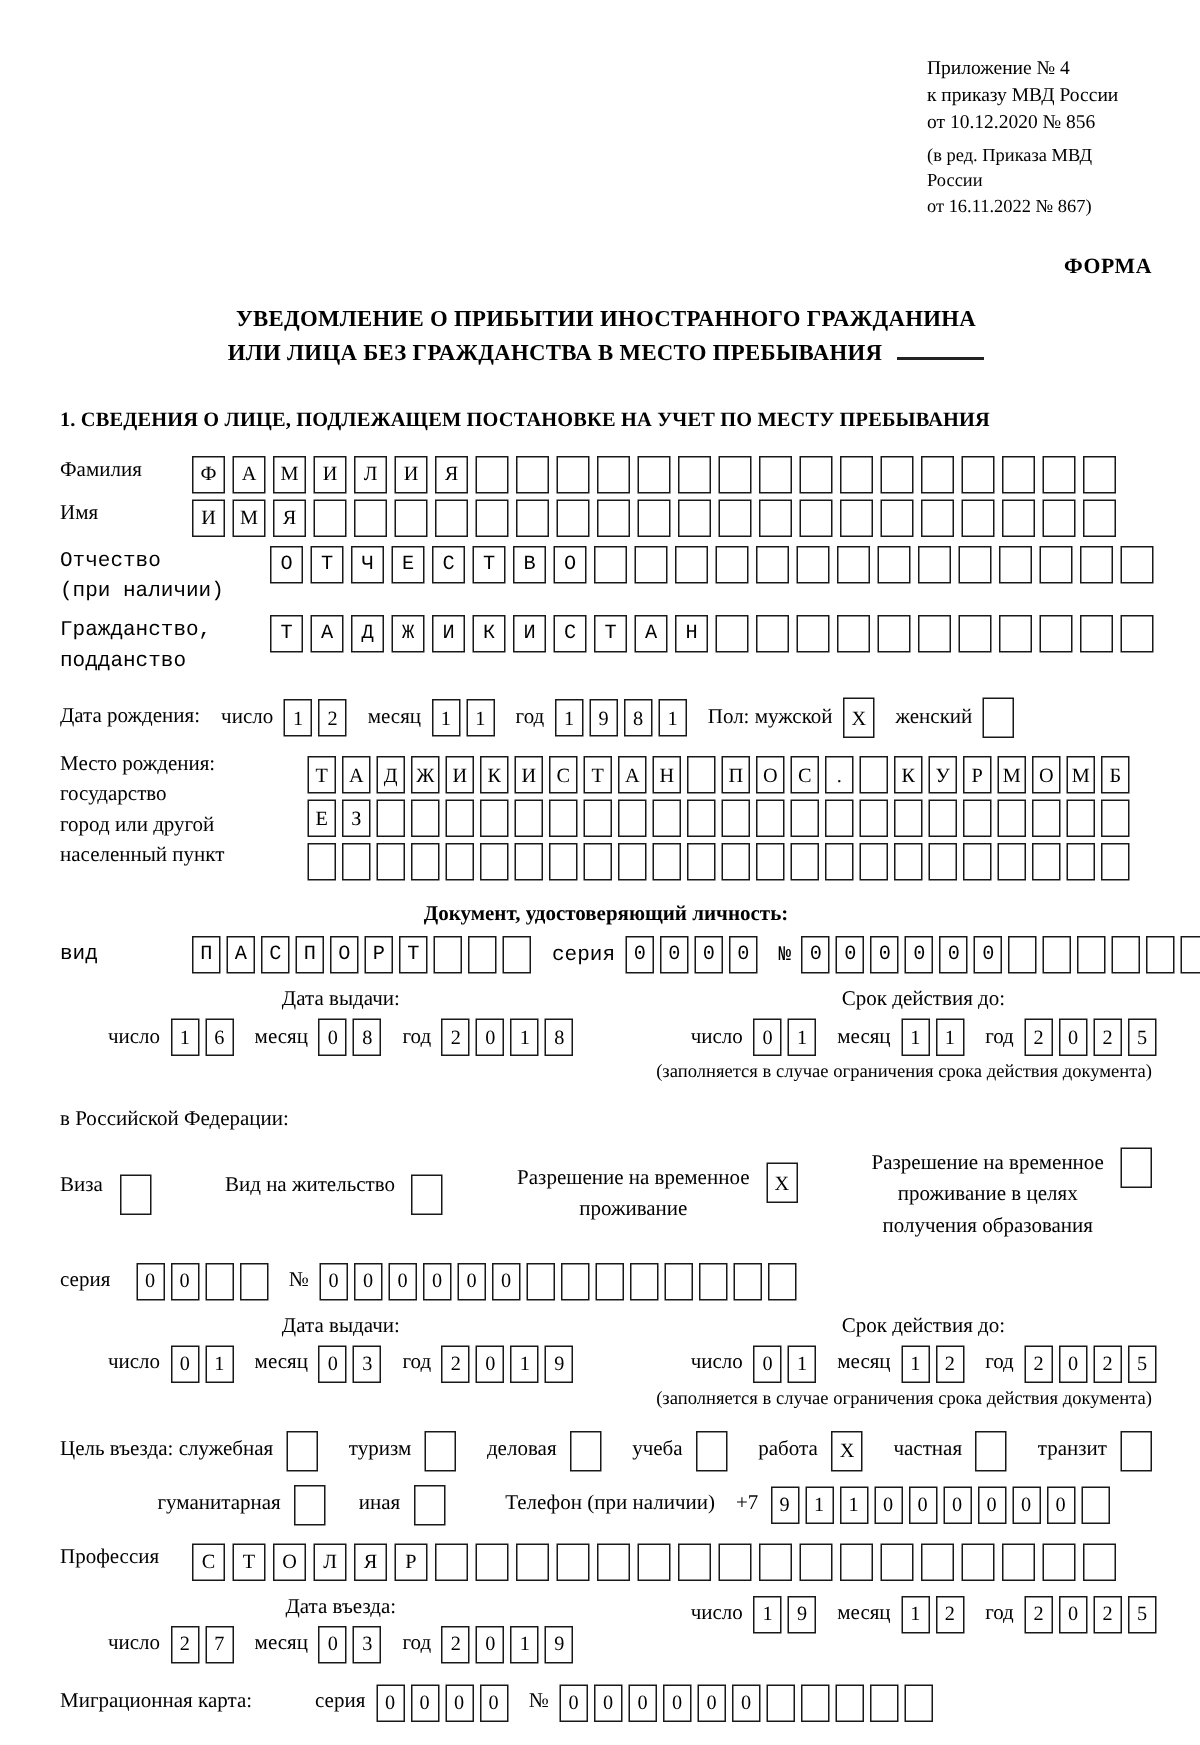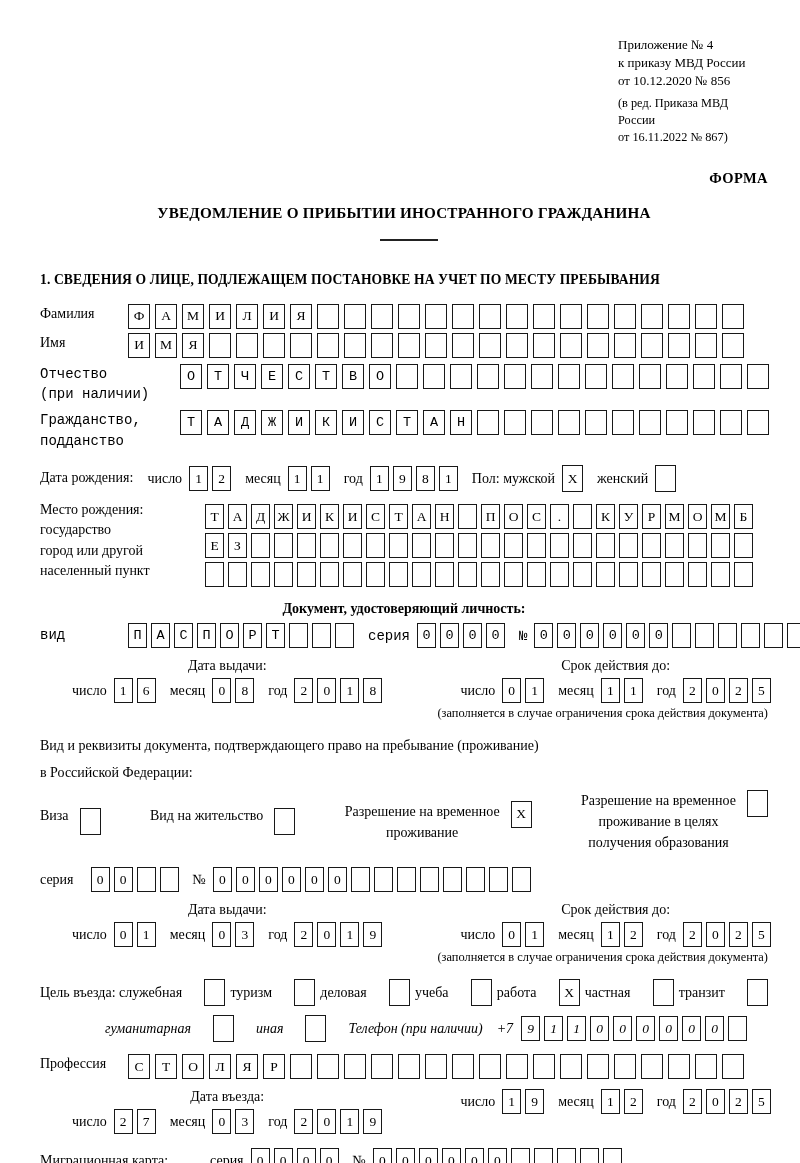--- a/index.html
+++ b/index.html
@@ -45,25 +45,25 @@
   .dp-right{margin-left:78px;}
   .note{margin-top:3px;text-align:right;font-size:12.4px;}
 
   .para{margin-top:12px;line-height:1.9;}
 
   .opts{margin-top:4px;justify-content:space-between;align-items:center;}
   .opt{display:flex;align-items:flex-start;gap:11px;}
   .optlines{text-align:center;line-height:1.5;}
 
   .goals{margin-top:14px;display:flex;align-items:center;justify-content:space-between;}
-  .goal{display:flex;align-items:center;gap:22px;}
-  .g2{margin-top:9px;display:flex;align-items:center;font-style:italic;}
+  .goal{display:flex;align-items:center;gap:9px;}
+  .g2{margin-top:9px;display:flex;align-items:center;}
   .g2 .goal{margin-right:22px;}
   .g2 .indent{width:65px;}
-  .phone-lbl{margin-right:14px;}
+  .phone-lbl{margin-left:18px;margin-right:14px;}
   .pp{margin-right:8px;}
 </style>
 </head>
 <body>
 
 <div class="page">
 
   <div class="hdr">
     <div>Приложение № 4</div>
     <div>к приказу МВД России</div>
@@ -71,21 +71,21 @@
     <div class="rev">
       <div>(в ред. Приказа МВД России</div>
       <div>от 16.11.2022 № 867)</div>
     </div>
   </div>
 
   <div class="forma">ФОРМА</div>
 
   <div class="title">
     <div>УВЕДОМЛЕНИЕ О ПРИБЫТИИ ИНОСТРАННОГО ГРАЖДАНИНА</div>
-    <div><span class="blank"></span></div>
+    <div><span>ИЛИ ЛИЦА БЕЗ ГРАЖДАНСТВА В МЕСТО ПРЕБЫВАНИЯ</span><span class="blank"></span></div>
   </div>
 
   <div class="sec1">1. СВЕДЕНИЯ О ЛИЦЕ, ПОДЛЕЖАЩЕМ ПОСТАНОВКЕ НА УЧЕТ ПО МЕСТУ ПРЕБЫВАНИЯ</div>
 
   <div class="rowt mt16">
     <div class="lbl w88">Фамилия</div>
     <div class="cells wide">
         <span class="cell">Ф</span>
         <span class="cell">А</span>
         <span class="cell">М</span>
@@ -403,21 +403,20 @@
             <span class="cell">0</span>
             <span class="cell">2</span>
             <span class="cell">5</span>
           </span>
         </div>
     </div>
   </div>
   <div class="note">(заполняется в случае ограничения срока действия документа)</div>
 
   <div class="para">
-    <div>Вид и реквизиты документа, подтверждающего право на пребывание (проживание)</div>
     <div>в Российской Федерации:</div>
   </div>
 
   <div class="rowt opts">
     <div class="opt">
       <span>Виза</span>
       <span class="cells cb">
           <span class="cell"></span>
         </span>
     </div>

